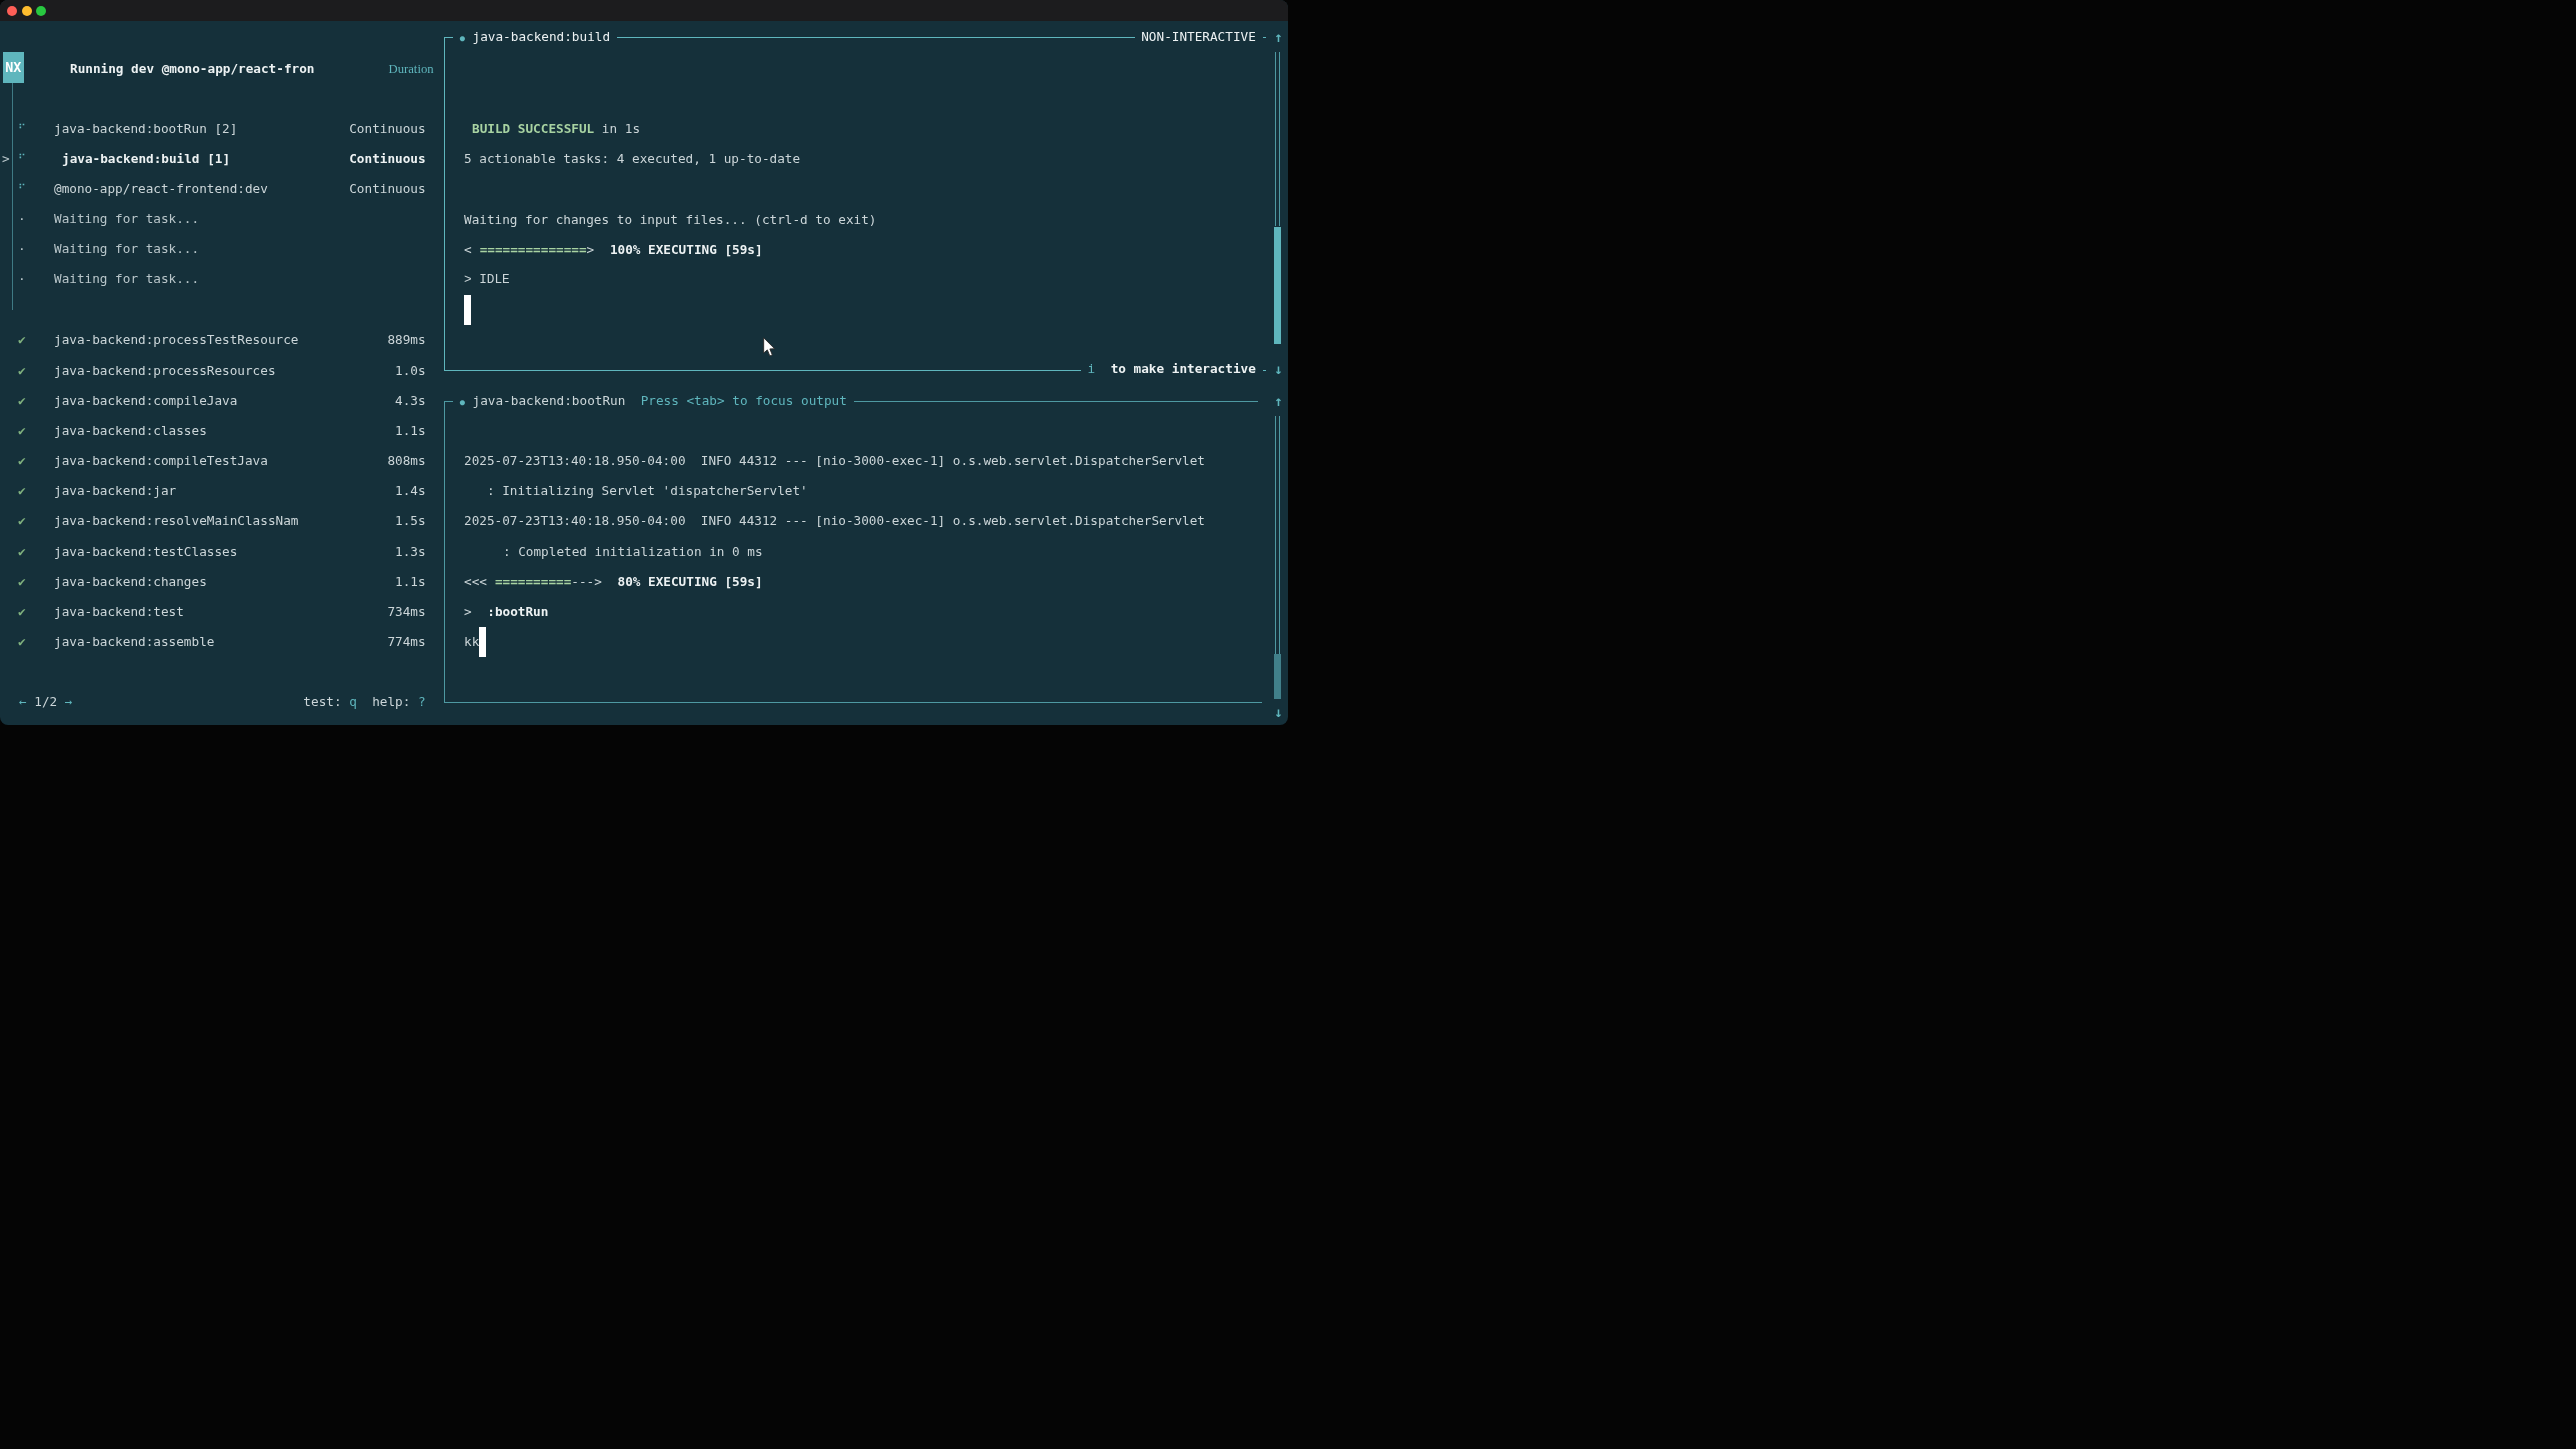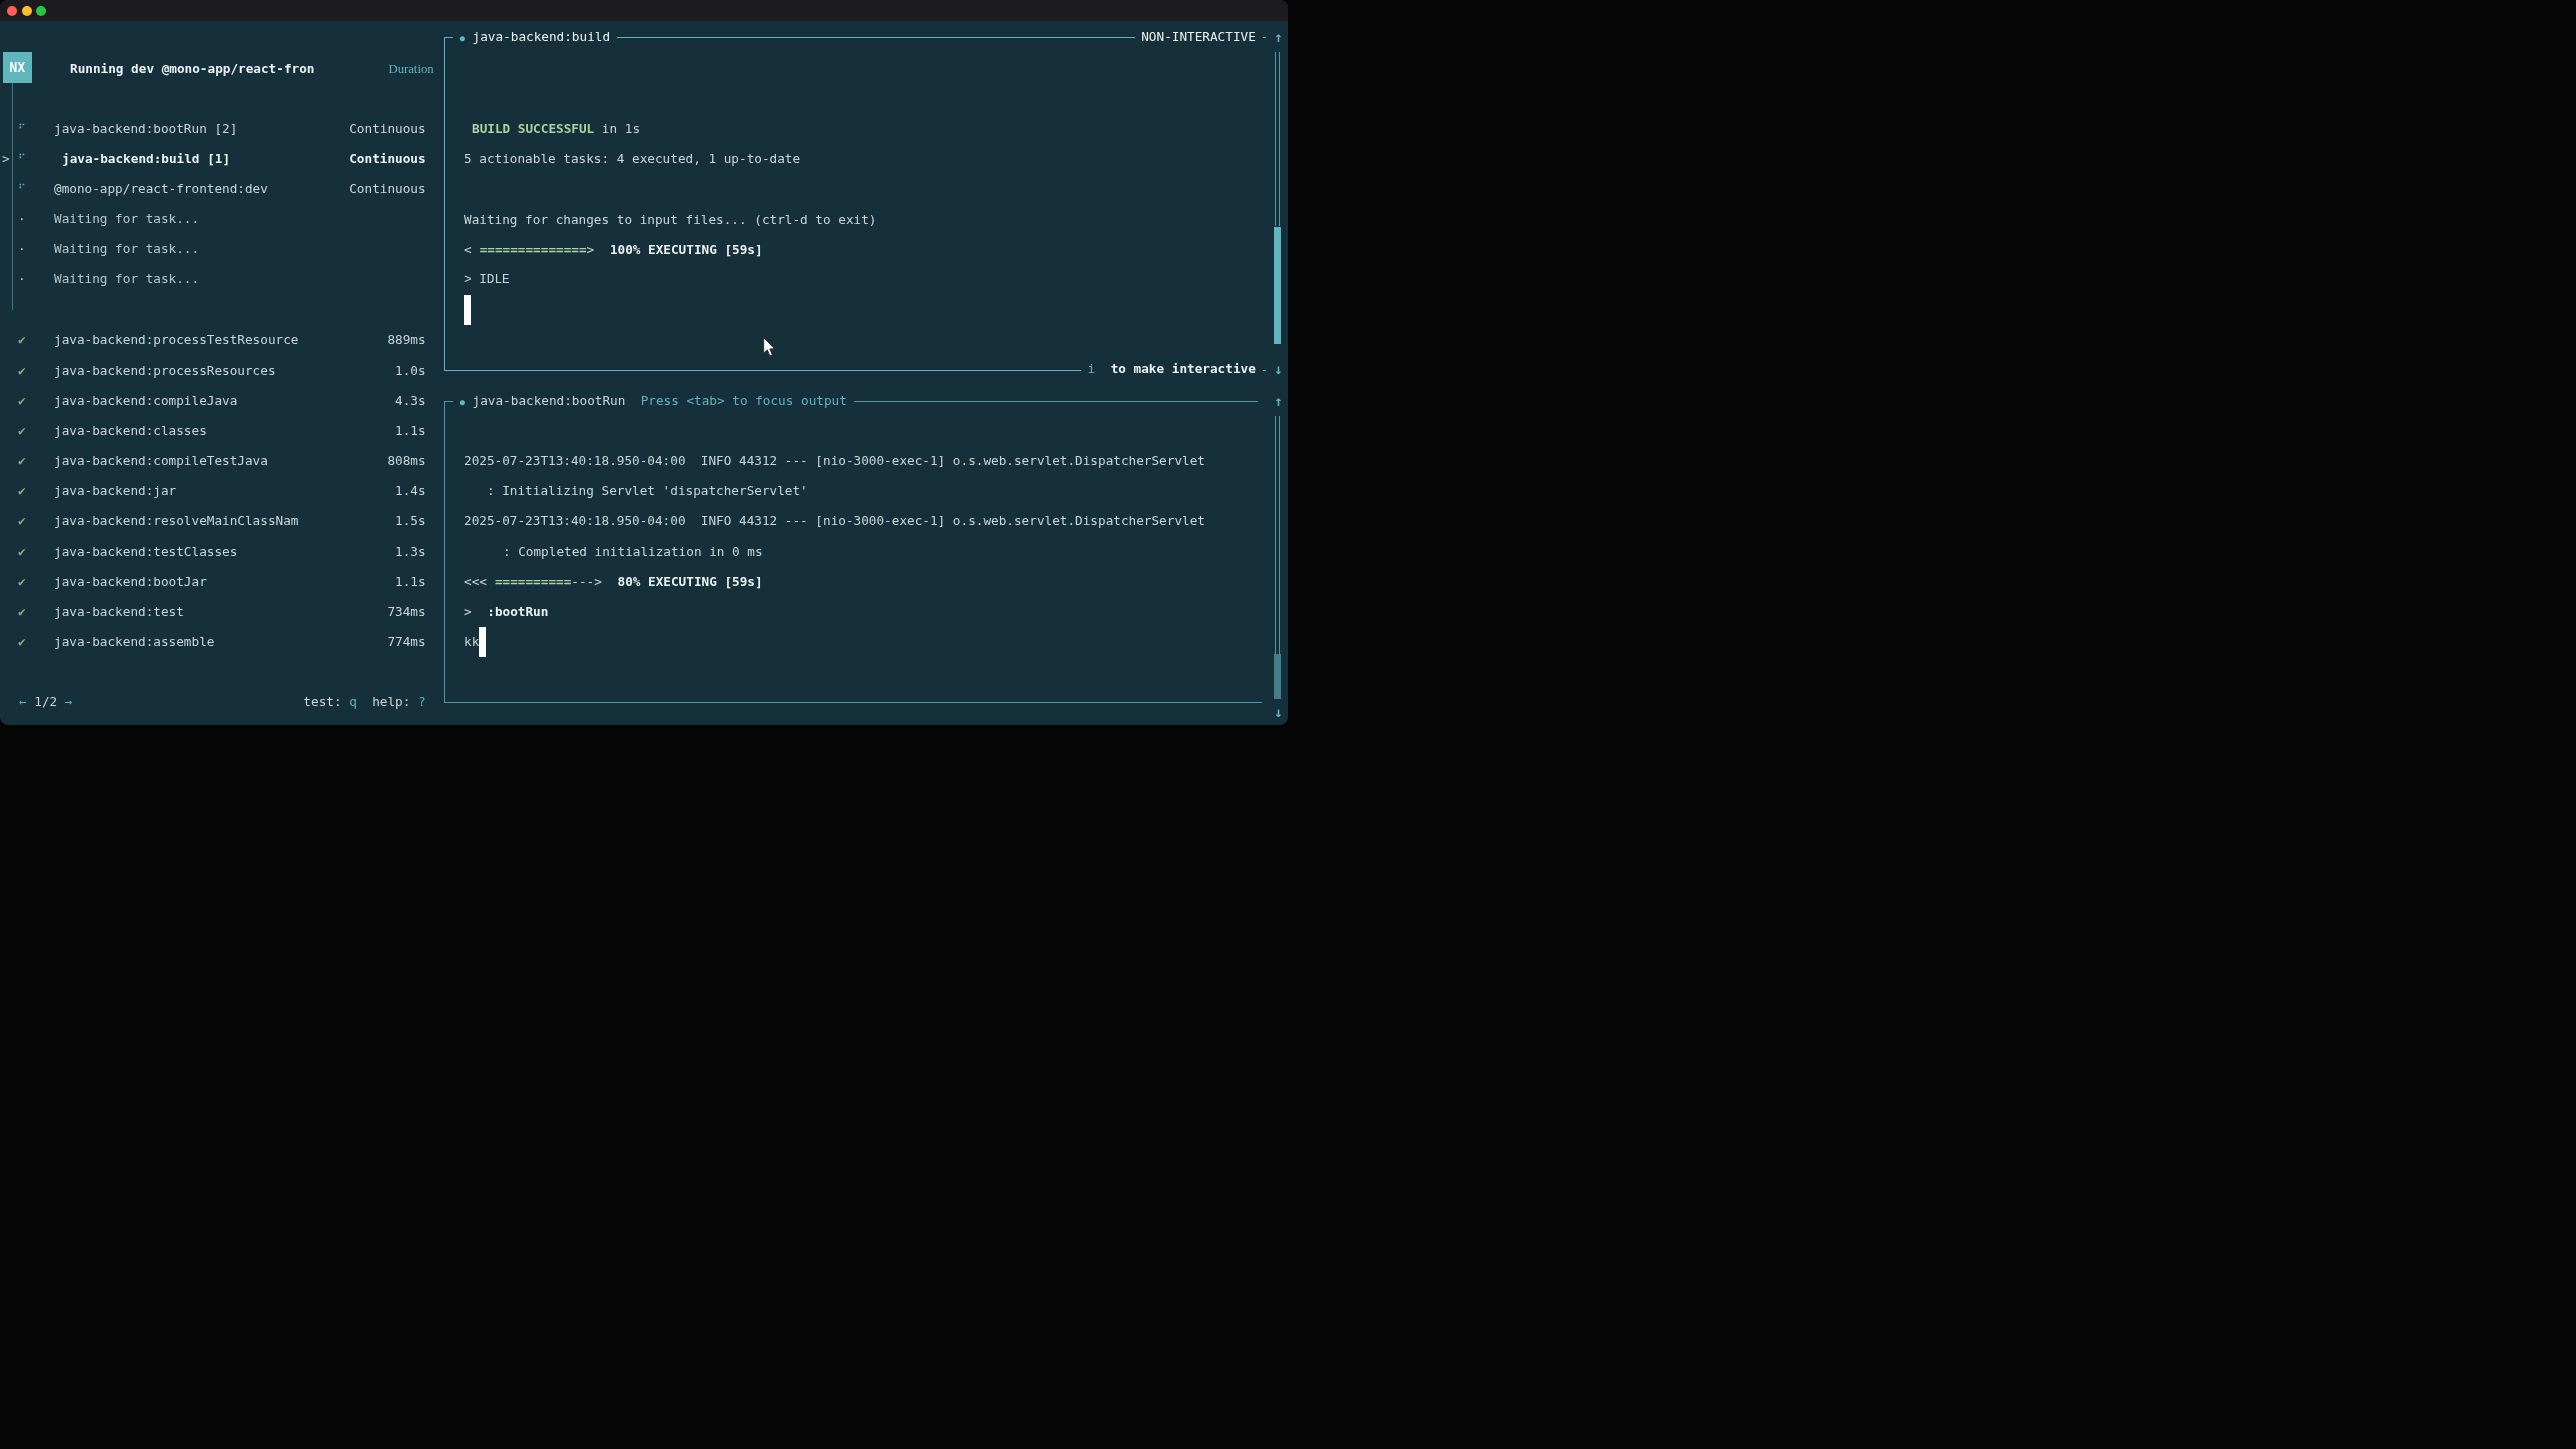--- a/index.html
+++ b/index.html
@@ -30,21 +30,21 @@
   .check{color:var(--check);}
   .b{font-weight:bold;margin-left:8px;}
   .bullet{font-size:8.7px;}
   .border{position:absolute;background:var(--accent);z-index:1;}
   .border2{position:absolute;background:var(--border-dim);z-index:1;}
   .overlay{background:var(--bg);z-index:3;padding:0 6.7px;}
   .arrow{position:absolute;width:19px;text-align:center;height:30px;line-height:30px;font-size:14px;font-weight:bold;color:var(--accent);z-index:4;}
   .sb-track{position:absolute;width:5.4px;border-left:1.3px solid var(--border-dim);border-right:1.3px solid var(--border-dim);z-index:1;}
   .sb-thumb{position:absolute;width:7.4px;z-index:2;}
   .cursor{position:absolute;width:7.4px;height:30px;background:#ffffff;z-index:3;}
-  .nxlogo{position:absolute;left:2.7px;top:52px;width:29px;height:31px;background:var(--accent);color:#ffffff;font-weight:bold;font-size:13.4px;display:flex;align-items:center;justify-content:center;z-index:2;}
+  .nxlogo{position:absolute;left:2.7px;top:52px;width:21px;height:31px;background:var(--accent);color:#ffffff;font-weight:bold;font-size:13.4px;display:flex;align-items:center;justify-content:center;z-index:2;}
   .guide{position:absolute;left:12px;top:83px;width:1.3px;height:227px;background:var(--guide);z-index:1;}
   .pointer{position:absolute;left:761px;top:337px;z-index:9;}
 </style>
 </head>
 <body>
 
 <div class="window">
 
   <div class="titlebar">
     <span class="tl" style="left:6.7px;background:#ff5f57;"></span>
@@ -126,21 +126,21 @@
     <span class="abs" style="left:54px;">java-backend:resolveMainClassNam</span>
     <span class="abs right">1.5s</span>
   </div>
   <div class="r" style="top:537px;left:0;width:439px;">
     <span class="abs check" style="left:18px;">✔</span>
     <span class="abs" style="left:54px;">java-backend:testClasses</span>
     <span class="abs right">1.3s</span>
   </div>
   <div class="r" style="top:567px;left:0;width:439px;">
     <span class="abs check" style="left:18px;">✔</span>
-    <span class="abs" style="left:54px;">java-backend:bootJar</span>
+    <span class="abs" style="left:54px;">java-backend:changes</span>
     <span class="abs right">1.1s</span>
   </div>
   <div class="r" style="top:597px;left:0;width:439px;">
     <span class="abs check" style="left:18px;">✔</span>
     <span class="abs" style="left:54px;">java-backend:test</span>
     <span class="abs right">734ms</span>
   </div>
   <div class="r" style="top:627px;left:0;width:439px;">
     <span class="abs check" style="left:18px;">✔</span>
     <span class="abs" style="left:54px;">java-backend:assemble</span>

